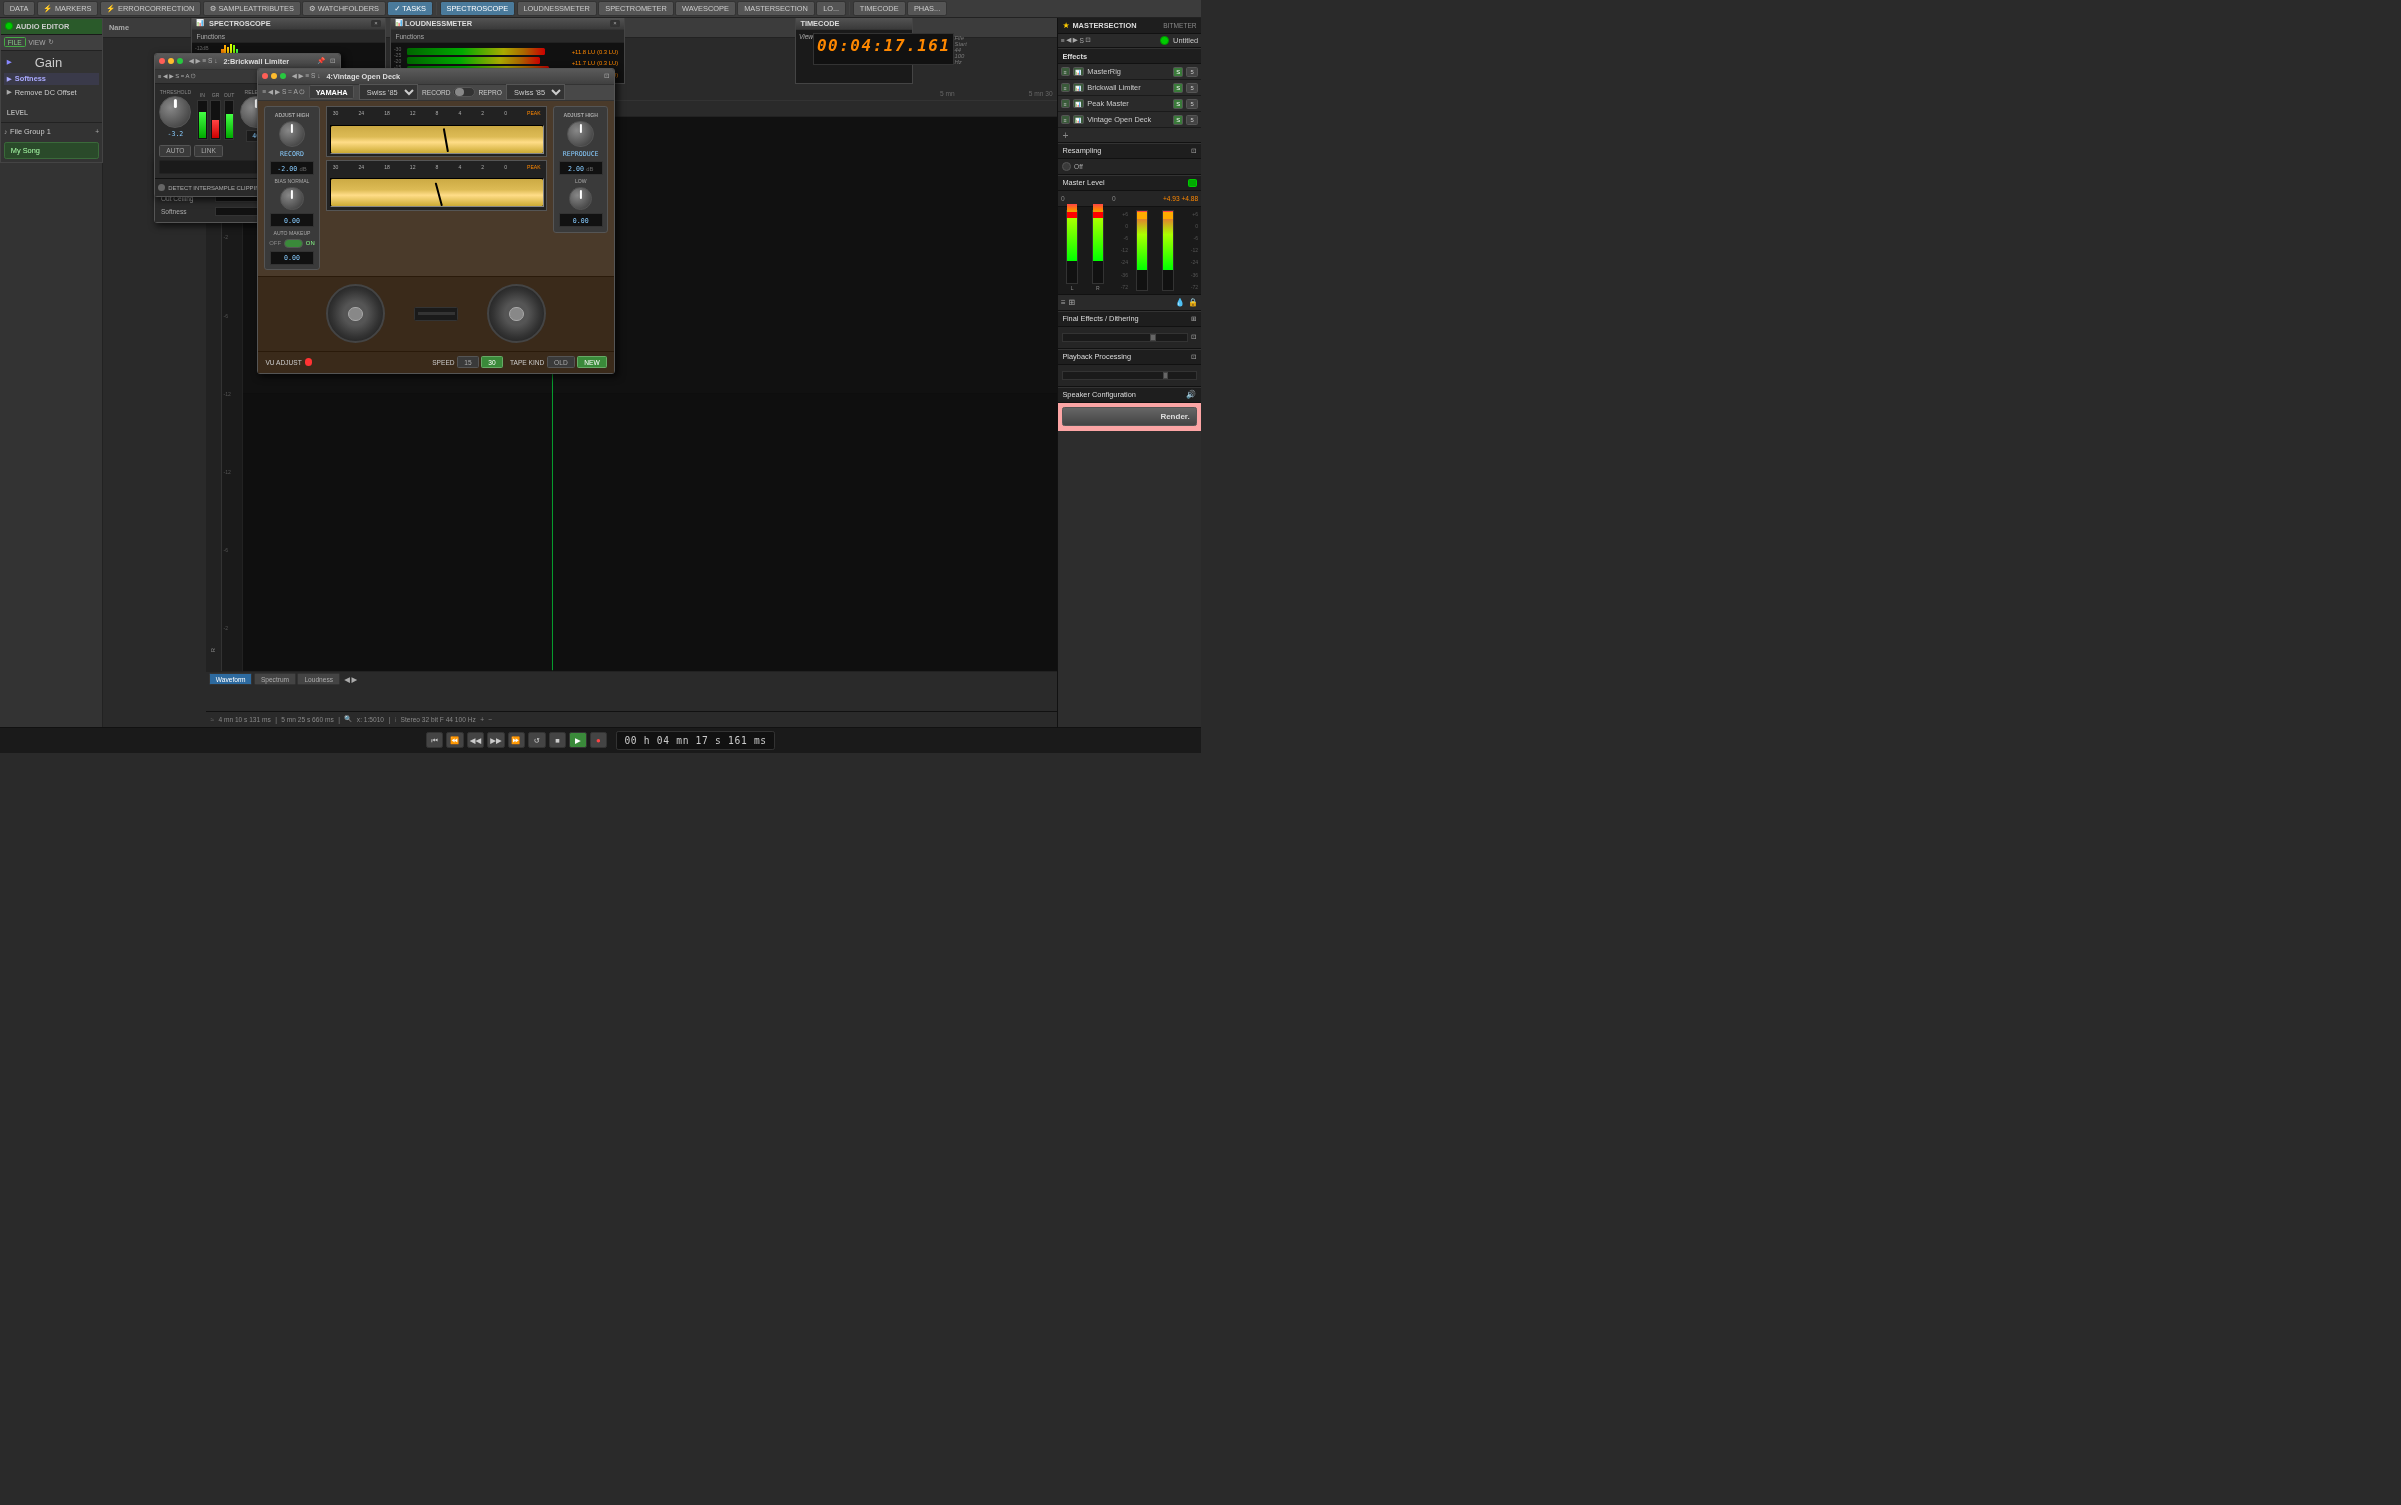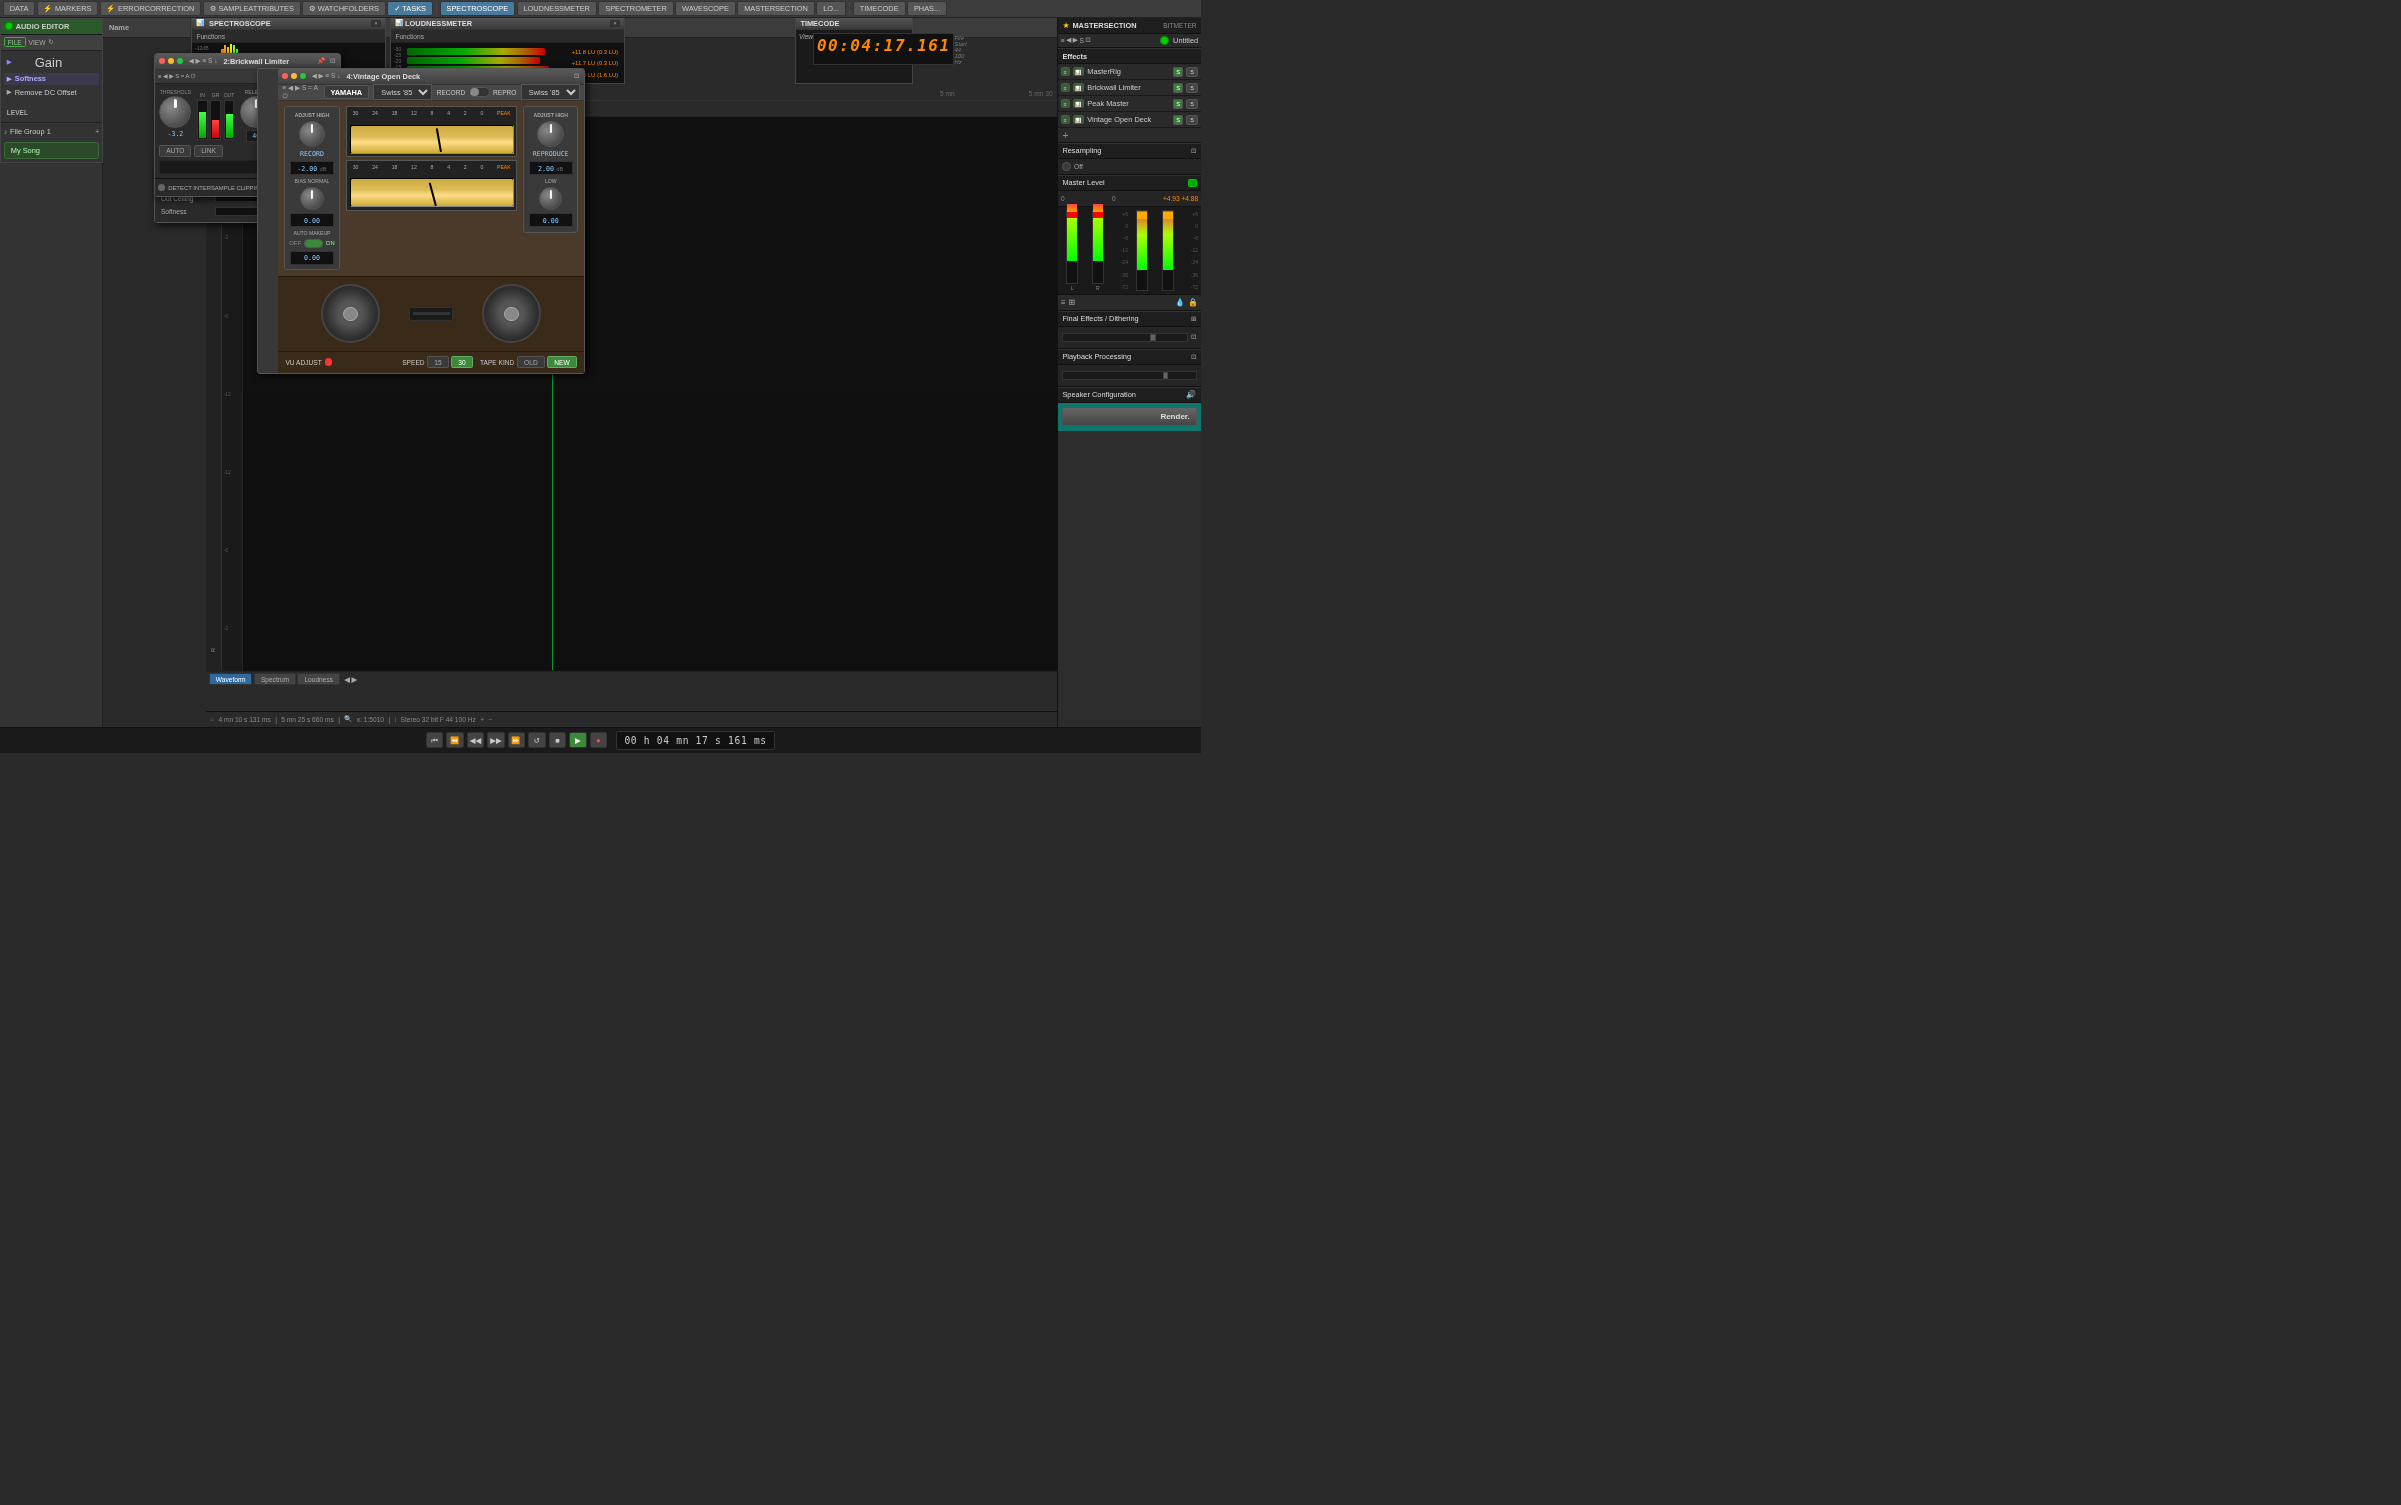--- a/index.html
+++ b/index.html
@@ -636,21 +636,21 @@
         </div>
 
         <div style="height:17.6px; background:#2a2a2a; display:flex; align-items:center; padding:0 2.9px; gap:2.9px; border-top:0.7px solid #111;">
           <div style="width:7.4px; height:7.4px; border-radius:50%; background:#666;"></div>
           <span style="font-size:5.9px; color:#aaa;">DETECT INTERSAMPLE CLIPPING</span>
           <div style="flex:1;"></div>
           <span style="font-size:6.6px; color:#aaaaff; font-style:italic;">steinberg</span>
         </div>
       </div>
 
-      <div class="plugin-window" style="left:154px; top:50px; width:328px; z-index:35;padding-left:20px;">
+      <div class="plugin-window" style="left:154px; top:50px; width:358px; z-index:35;">
         <div class="plugin-titlebar">
           <div class="tl tl-red" style="width:5.9px; height:5.9px;"></div>
           <div class="tl tl-yellow" style="width:5.9px; height:5.9px;"></div>
           <div class="tl tl-green" style="width:5.9px; height:5.9px;"></div>
           <span style="font-size:6.6px; color:#aaa; cursor:pointer; margin-left:2.9px;">◀ ▶ ≡ S ↓</span>
           <span class="plugin-title" style="font-size:7.4px; margin-left:2.9px;">4:Vintage Open Deck</span>
           <span style="font-size:6.6px; color:#aaa; cursor:pointer; margin-left:2.9px;">⊡</span>
         </div>
         <div style="height:16px; background:#484848; display:flex; align-items:center; padding:0 4.4px; gap:4.4px; border-bottom:0.7px solid #333;">
           <span style="font-size:6.6px; color:#aaa; cursor:pointer;">≡ ◀ ▶ S = A ⏻</span>
@@ -1107,21 +1107,21 @@
           <div style="position:absolute; left:75%; top:0; width:5.9px; height:100%; background:#666; border:0.7px solid #444;"></div>
         </div>
       </div>
 
       <div class="section-header">
         <span style="font-size:7.4px; color:#ddd;">Speaker Configuration</span>
         <div style="flex:1;"></div>
         <span style="font-size:8px; cursor:pointer; color:#aaa;">🔊</span>
       </div>
 
-      <div style="padding:4.4px; background:#0f766e;">
+      <div style="padding:4.4px; background:#fca5a5;">
         <button style="width:100%; height:19px; background:linear-gradient(180deg, #666 0%, #444 100%); border:0.7px solid #555; border-radius:2.2px; color:#ddd; font-size:8px; font-weight:bold; cursor:pointer; display:flex; align-items:center; justify-content:flex-end; padding-right:5.9px;">
           <span>Render.</span>
         </button>
       </div>
     </div>
   </div>
 
   <div id="transport-bar" style="height:26.5px; background:#1a1a1a; border-top:0.7px solid #111; display:flex; align-items:center; padding:0 7.4px; gap:2.9px;">
 
     <div class="transport-btn" title="Go to Start">⏮</div>

